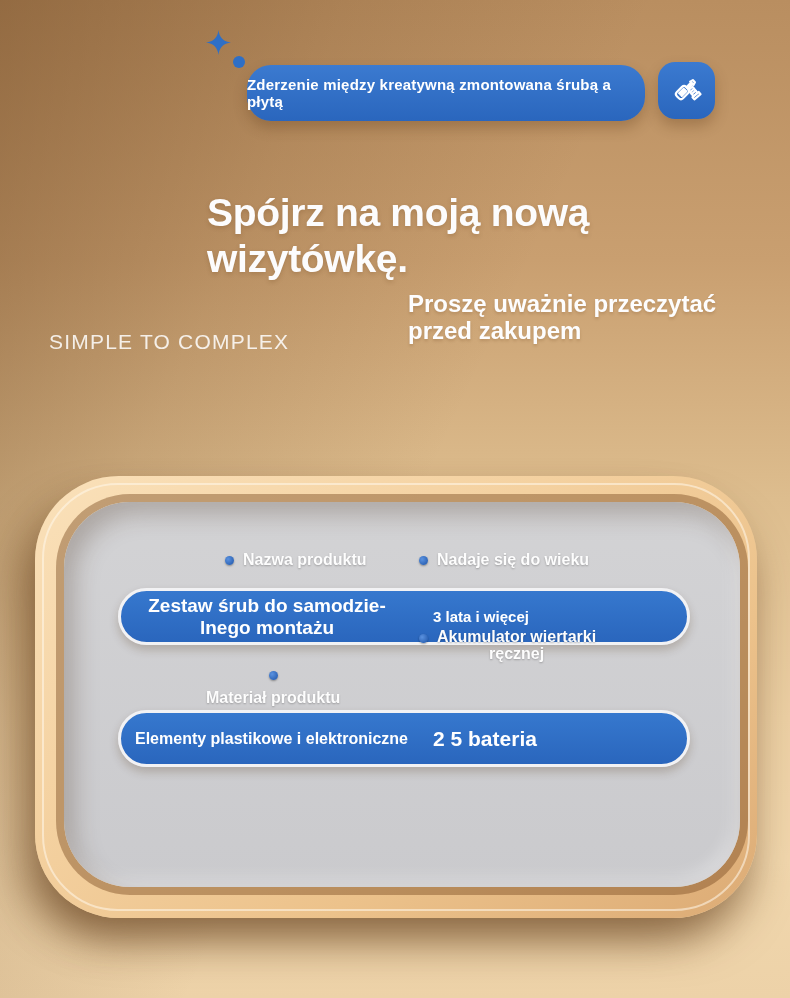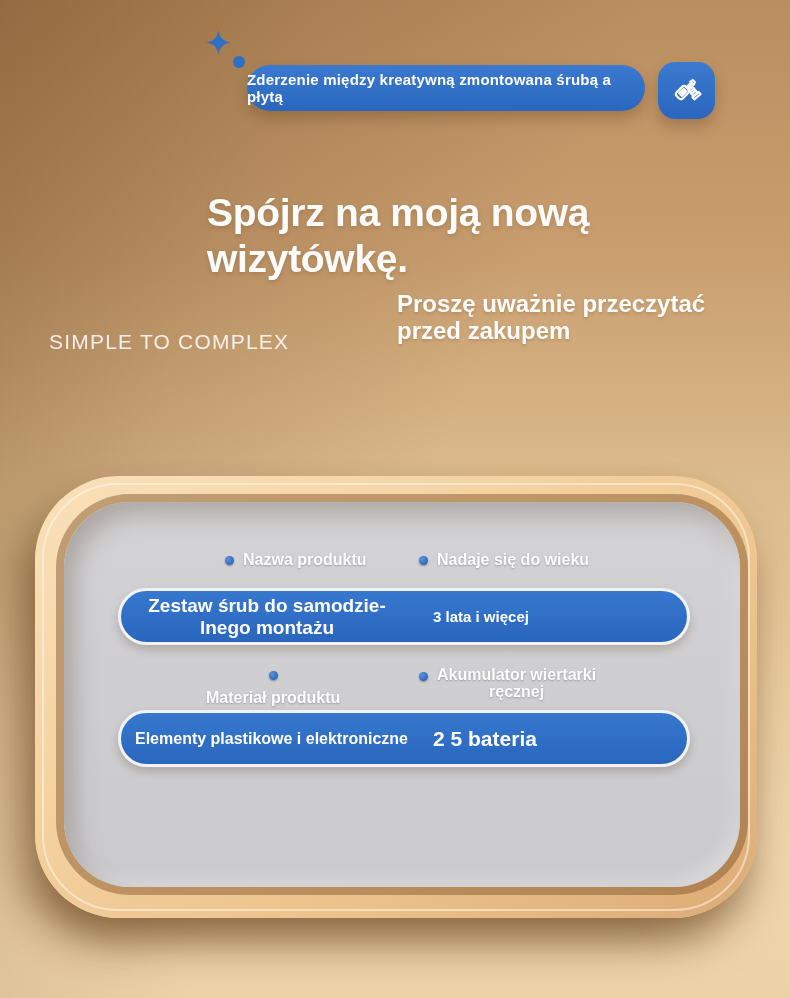--- a/index.html
+++ b/index.html
@@ -9,40 +9,40 @@
     background-image:
       linear-gradient(115deg, rgba(110,72,36,0.5) 0%, rgba(110,72,36,0.18) 28%, rgba(110,72,36,0) 52%),
       linear-gradient(180deg,#b98e60 0%,#c99f70 26%,#ddbd8e 50%,#ecd0a4 72%,#f1d7ad 86%,#edd2a8 100%);
   }
   .abs{position:absolute;}
   
   .sparkle{left:206px;top:30px;width:25px;height:25px;}
   .sparkle-dot{left:233px;top:56px;width:12px;height:12px;border-radius:50%;background:#2e6fc6;}
   
   .banner{
-    left:247px;top:65px;width:398px;height:46px;border-radius:24px;
+    left:247px;top:65px;width:398px;height:56px;border-radius:24px;
     background:linear-gradient(180deg,#3b7ad0,#2a66bd);
     display:flex;align-items:center;justify-content:center;
     color:#fff;font-size:15px;font-weight:700;letter-spacing:.2px;
     box-shadow:0 7px 14px rgba(84,48,16,.28);
   }
   .tool-badge{
     left:658px;top:62px;width:57px;height:57px;border-radius:17px;
     background:linear-gradient(180deg,#3b7ad0,#2a66bd);
     display:flex;align-items:center;justify-content:center;
     box-shadow:0 7px 14px rgba(84,48,16,.28);
   }
   
   .title{
     left:207px;top:190px;margin:0;color:#fcfcfd;font-size:39px;font-weight:800;
     line-height:1.18;letter-spacing:-.3px;text-shadow:0 2px 4px rgba(106,66,26,.25);
   }
   .title span{display:block;}
   .subtitle{
-    left:397px;top:291px;color:#fdfdfe;font-size:24px;font-weight:700;line-height:1.12;
+    left:408px;top:291px;color:#fdfdfe;font-size:24px;font-weight:700;line-height:1.12;
     text-shadow:0 2px 3px rgba(106,66,26,.22);
   }
   .subtitle span{display:block;}
   .tagline{
     left:49px;top:330px;color:rgba(255,255,255,.85);font-size:21px;font-weight:400;
     letter-spacing:1.2px;
   }
   
   .tray{
     left:35px;top:476px;width:722px;height:442px;border-radius:84px;
@@ -61,21 +61,21 @@
       inset -6px -8px 16px rgba(255,255,255,.35);
   }
   
   .speclabel{display:flex;align-items:center;gap:9px;color:#fdfdfd;font-size:16px;font-weight:700;
     text-shadow:0 1px 2px rgba(0,0,0,.25);}
   .bullet{width:9px;height:9px;border-radius:50%;flex:0 0 auto;
     background:radial-gradient(circle at 35% 35%,#5a92e0,#1d53a6);box-shadow:0 1px 2px rgba(0,0,0,.35);}
   .lbl-r1-left{left:206px;top:551px;padding-left:19px;}
   .lbl-r1-right{left:419px;top:551px;justify-content:flex-end;}
   .lbl-r2-left{left:206px;top:671px;flex-direction:column;}
-  .lbl-r2-right{left:419px;top:666px;align-items:flex-start;}
+  .lbl-r2-right{left:419px;top:628px;align-items:flex-start;}
   .lbl-r2-right .bullet{margin-top:6px;}
   .lbl-r2-right .two-line{text-align:center;line-height:1.08;}
   .lbl-r2-right .two-line span{display:block;}
   
   .bar{
     left:118px;width:572px;height:57px;box-sizing:border-box;
     background:linear-gradient(180deg,#3678ce,#2a66bd);
     border:3px solid #f2f2f4;border-radius:29px;
     display:flex;align-items:center;color:#fff;
     box-shadow:0 5px 10px rgba(70,40,10,.22);

